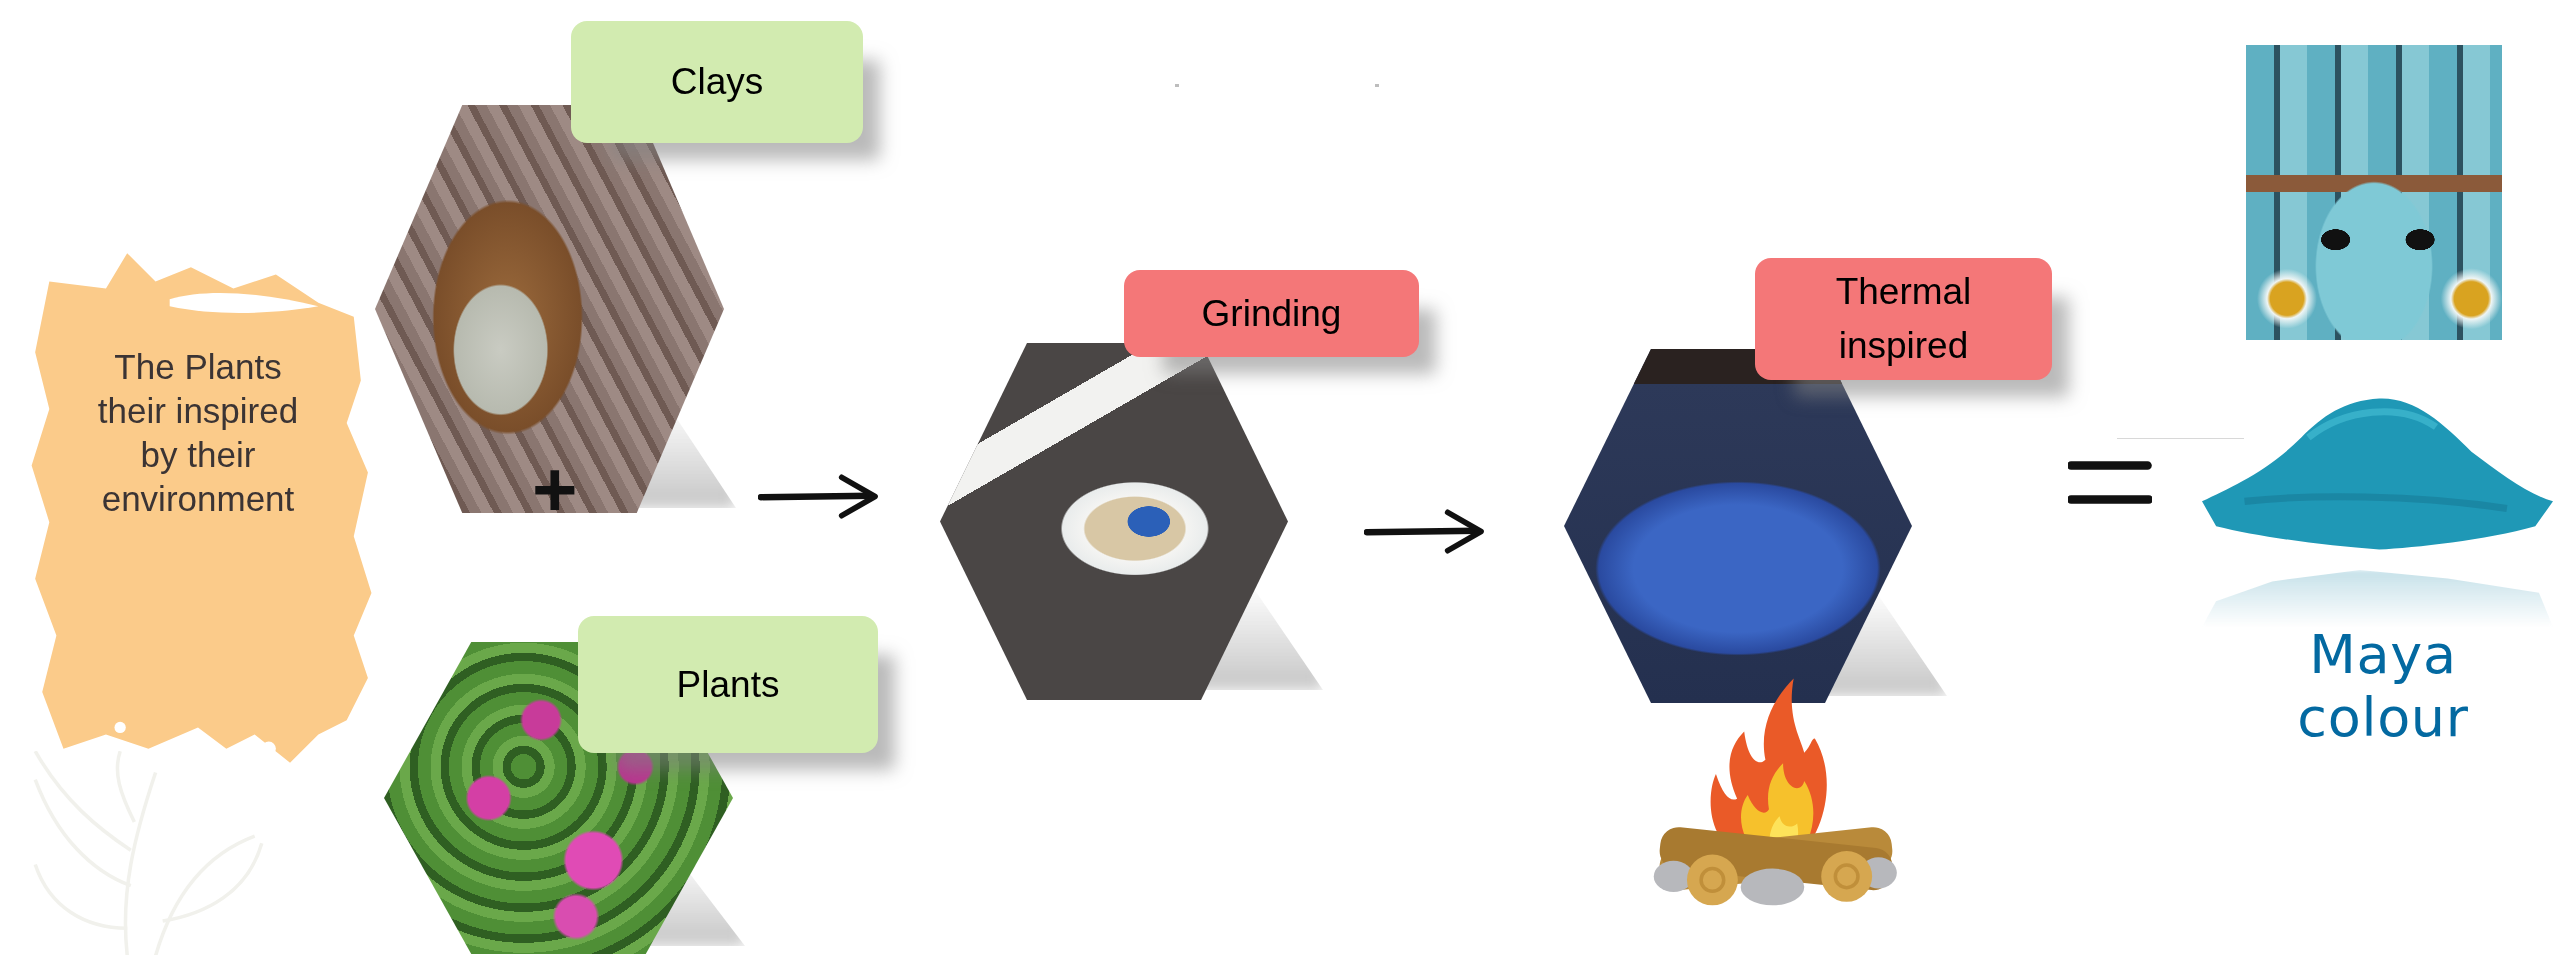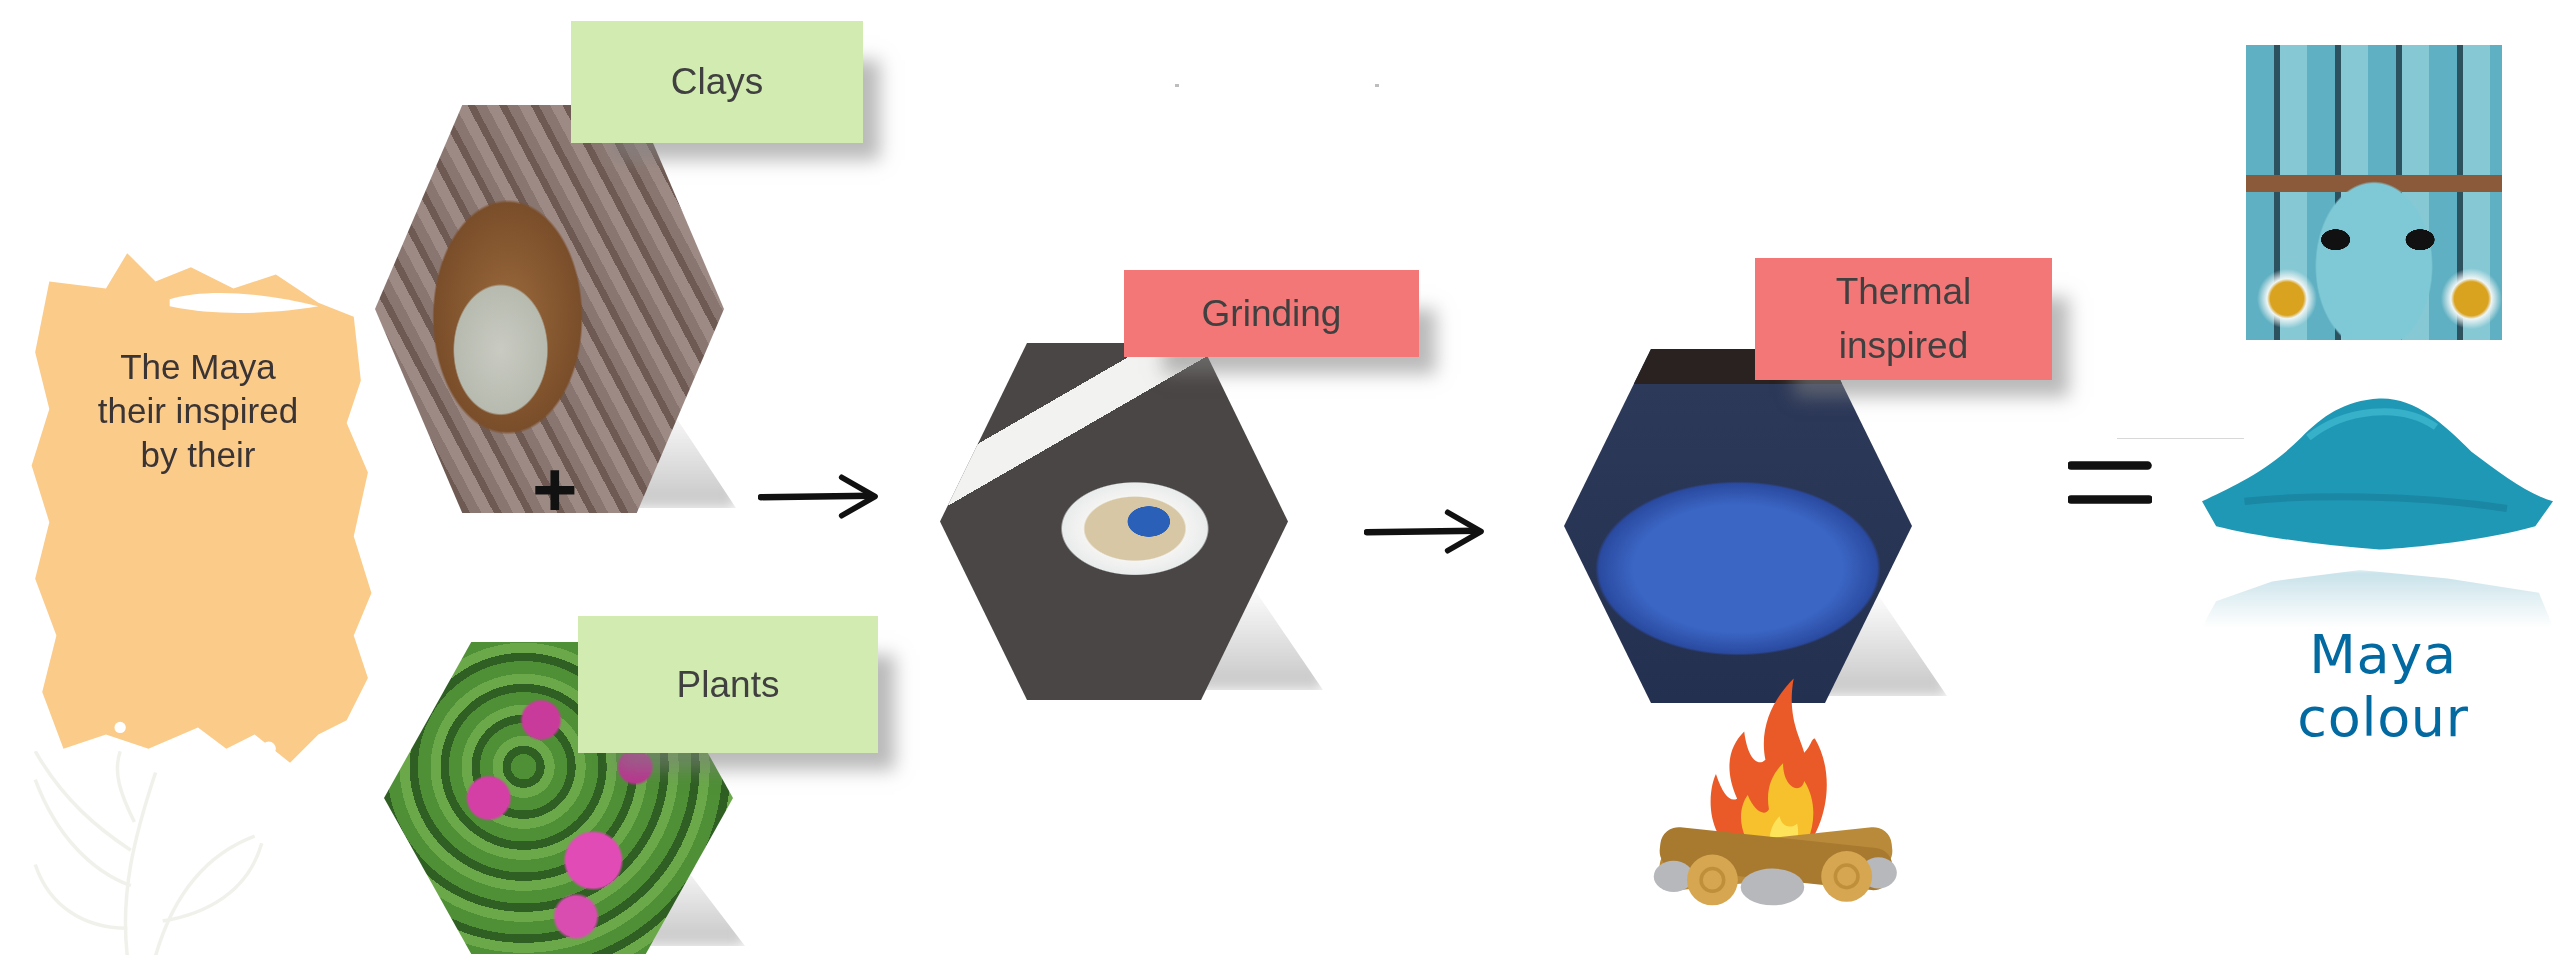--- a/index.html
+++ b/index.html
@@ -44,22 +44,22 @@
       #4a4645;
   }
   .hex-thermal { background:
       linear-gradient(180deg, #2a2220 0 10%, rgba(0,0,0,0) 10%),
       radial-gradient(ellipse 50% 30% at 50% 62%, #3b66c4 0 60%, #2a4aa0 80%, rgba(0,0,0,0) 82%),
       linear-gradient(180deg, #2e3a5a 0%, #24304f 100%);
   }
 
   
   .label { position:absolute; display:flex; align-items:center; justify-content:center; flex-direction:column;
-           text-align:center; color:#404040; font-size:37px; line-height:54px;
-           box-shadow: 28px 28px 17px -11.3px rgba(130,130,130,0.55); }
+           text-align:center; color:#000000; font-size:37px; line-height:54px;
+           box-shadow: 28px 28px 17px -11.3px rgba(130,130,130,0.55); border-radius: 16px; }
   .label.green { background:#d2ebb0; }
   .label.red { background:#f47778; }
 
   
   .plus { font-size:78px; font-weight:bold; color:#111; line-height:1; }
   .arrow svg, .equals svg { display:block; }
 
   
   .mask { left:2246px; top:45px; width:256px; height:295px;
           background:
@@ -98,23 +98,24 @@
 </div>
 
 <div class="abs splash">
   <svg viewBox="0 0 500 760" preserveAspectRatio="none">
     <path fill="#fbcb8a" d="M40 60 L120 70 L150 20 L190 60 L240 40 L300 70 L360 50 L420 90 L470 110 L480 200 L460 260 L490 330 L470 420 L495 500 L470 560 L490 620 L460 680 L420 700 L380 740 L330 700 L290 720 L250 690 L180 720 L120 700 L60 720 L30 640 L50 560 L20 480 L40 400 L15 320 L40 240 L20 160 Z"></path>
     <path fill="#ffffff" d="M210 85 C 260 70, 340 75, 420 95 C 360 105, 280 110, 210 95 Z"></path>
     <circle cx="140" cy="690" r="8" fill="#ffffff"></circle>
     <circle cx="350" cy="720" r="10" fill="#ffffff"></circle>
   </svg>
   <div class="intro-text">
-    <span>The Maya</span>
+    <span>The Plants</span>
     <span>their inspired</span>
     <span>by their</span>
+    <span>environment</span>
   </div>
 </div>
 
 <div class="hex-wrap" style="left:375px; top:105px; width:397px; height:425px;">
   <div class="hex-shadow" style="left:127px; top:297px; width:234px; height:106px;"></div>
   <div class="hex hex-clays" style="left:0; top:0; width:349px; height:408px;"></div>
 </div>
 <div class="label green" style="left:571px; top:21px; width:292px; height:122px;">
   <span>Clays</span>
 </div>

